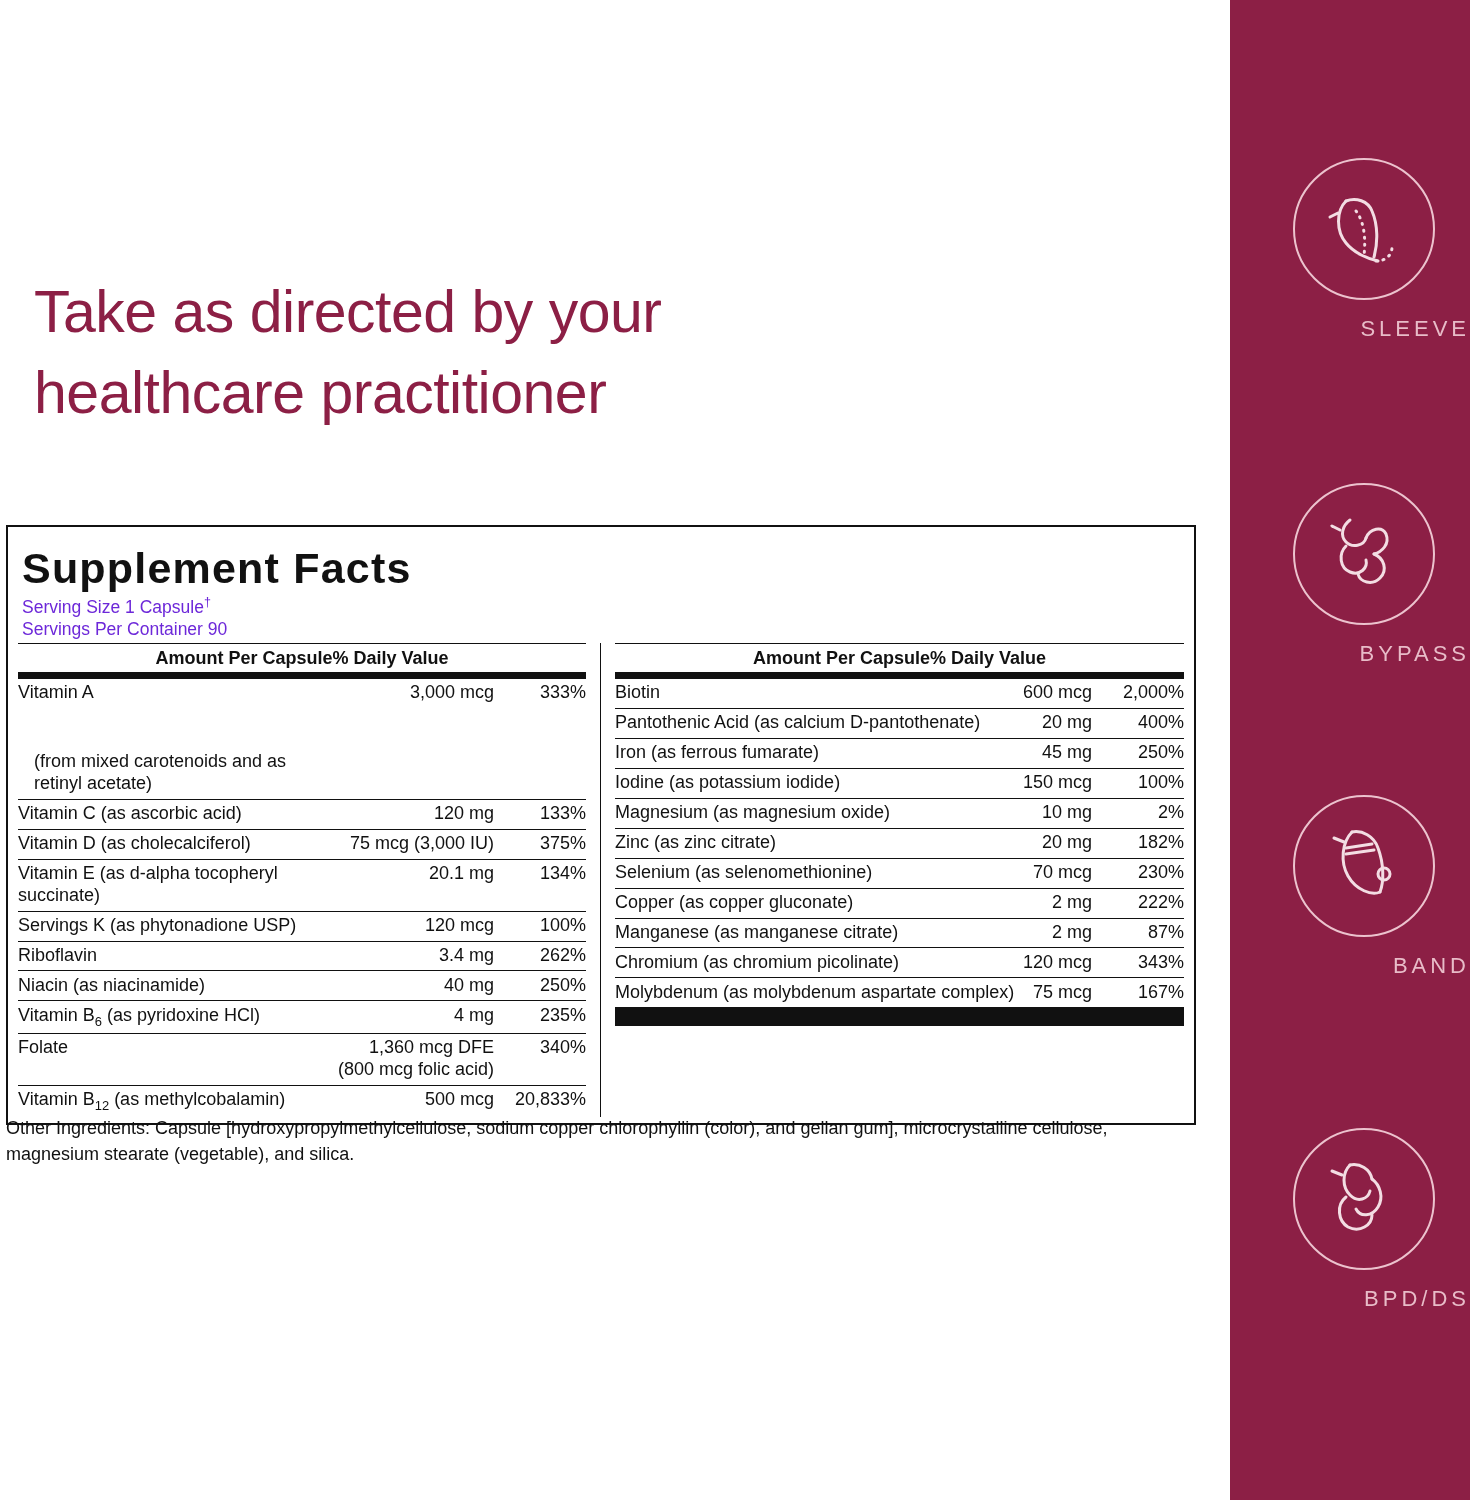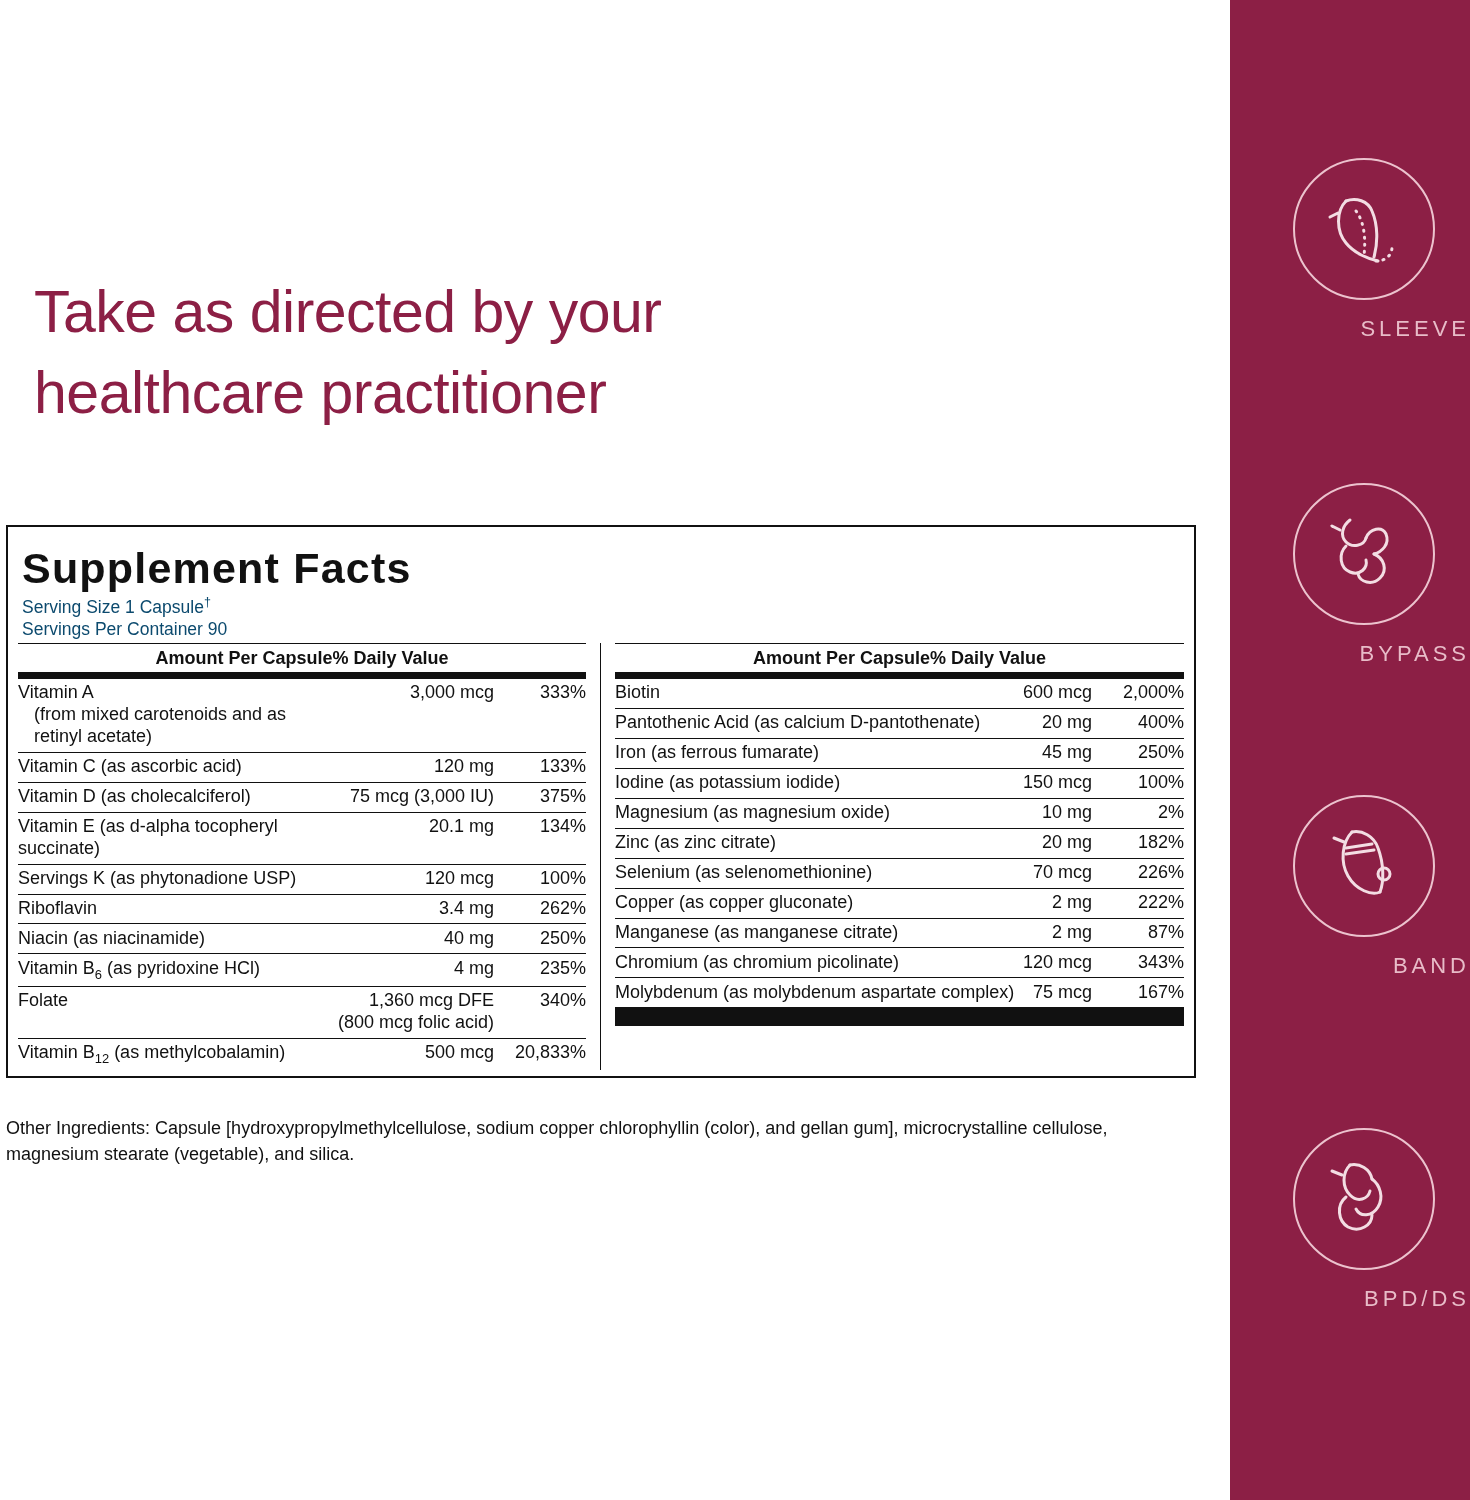--- a/index.html
+++ b/index.html
@@ -49,21 +49,21 @@
   .sf-title {
     font-size: 43px;
     font-weight: bold;
     letter-spacing: 1.2px;
     color: #111;
     line-height: 1.1;
     margin: 6px 0 2px 4px;
   }
   .sf-serving {
     font-size: 17.5px;
-    color: #0c4a6e;
+    color: #6d28d9;
     line-height: 1.28;
     margin-left: 4px;
     margin-bottom: 3px;
   }
 
   .sf-columns {
     display: flex;
     flex-direction: row;
     align-items: flex-start;
   }
@@ -91,21 +91,21 @@
   table.sf-table td {
     border-bottom: 1px solid #111;
     padding: 3.5px 0 3.5px 0;
     vertical-align: top;
     line-height: 1.22;
   }
   table.sf-table tr:last-child td { border-bottom: none; }
   td.nm { text-align: left; }
   td.amt { text-align: right; white-space: nowrap; padding-left: 10px; }
   td.dv  { text-align: right; white-space: nowrap; padding-left: 14px; width: 92px; }
-  .sub { display: block; padding-left: 16px; }
+  .sub { display: block; padding-left: 16px; margin-top: 47px; }
   .amt-2 { display: block; }
   sub { font-size: 0.72em; }
   sup { font-size: 0.72em; }
 
   .bottom-bar {
     height: 19px;
     background: #111;
     margin-top: 0px;
   }
 
@@ -275,21 +275,21 @@
             <td class="dv">2%</td>
           </tr>
           <tr>
             <td class="nm">Zinc (as zinc citrate)</td>
             <td class="amt">20 mg</td>
             <td class="dv">182%</td>
           </tr>
           <tr>
             <td class="nm">Selenium (as selenomethionine)</td>
             <td class="amt">70 mcg</td>
-            <td class="dv">226%</td>
+            <td class="dv">230%</td>
           </tr>
           <tr>
             <td class="nm">Copper (as copper gluconate)</td>
             <td class="amt">2 mg</td>
             <td class="dv">222%</td>
           </tr>
           <tr>
             <td class="nm">Manganese (as manganese citrate)</td>
             <td class="amt">2 mg</td>
             <td class="dv">87%</td>

